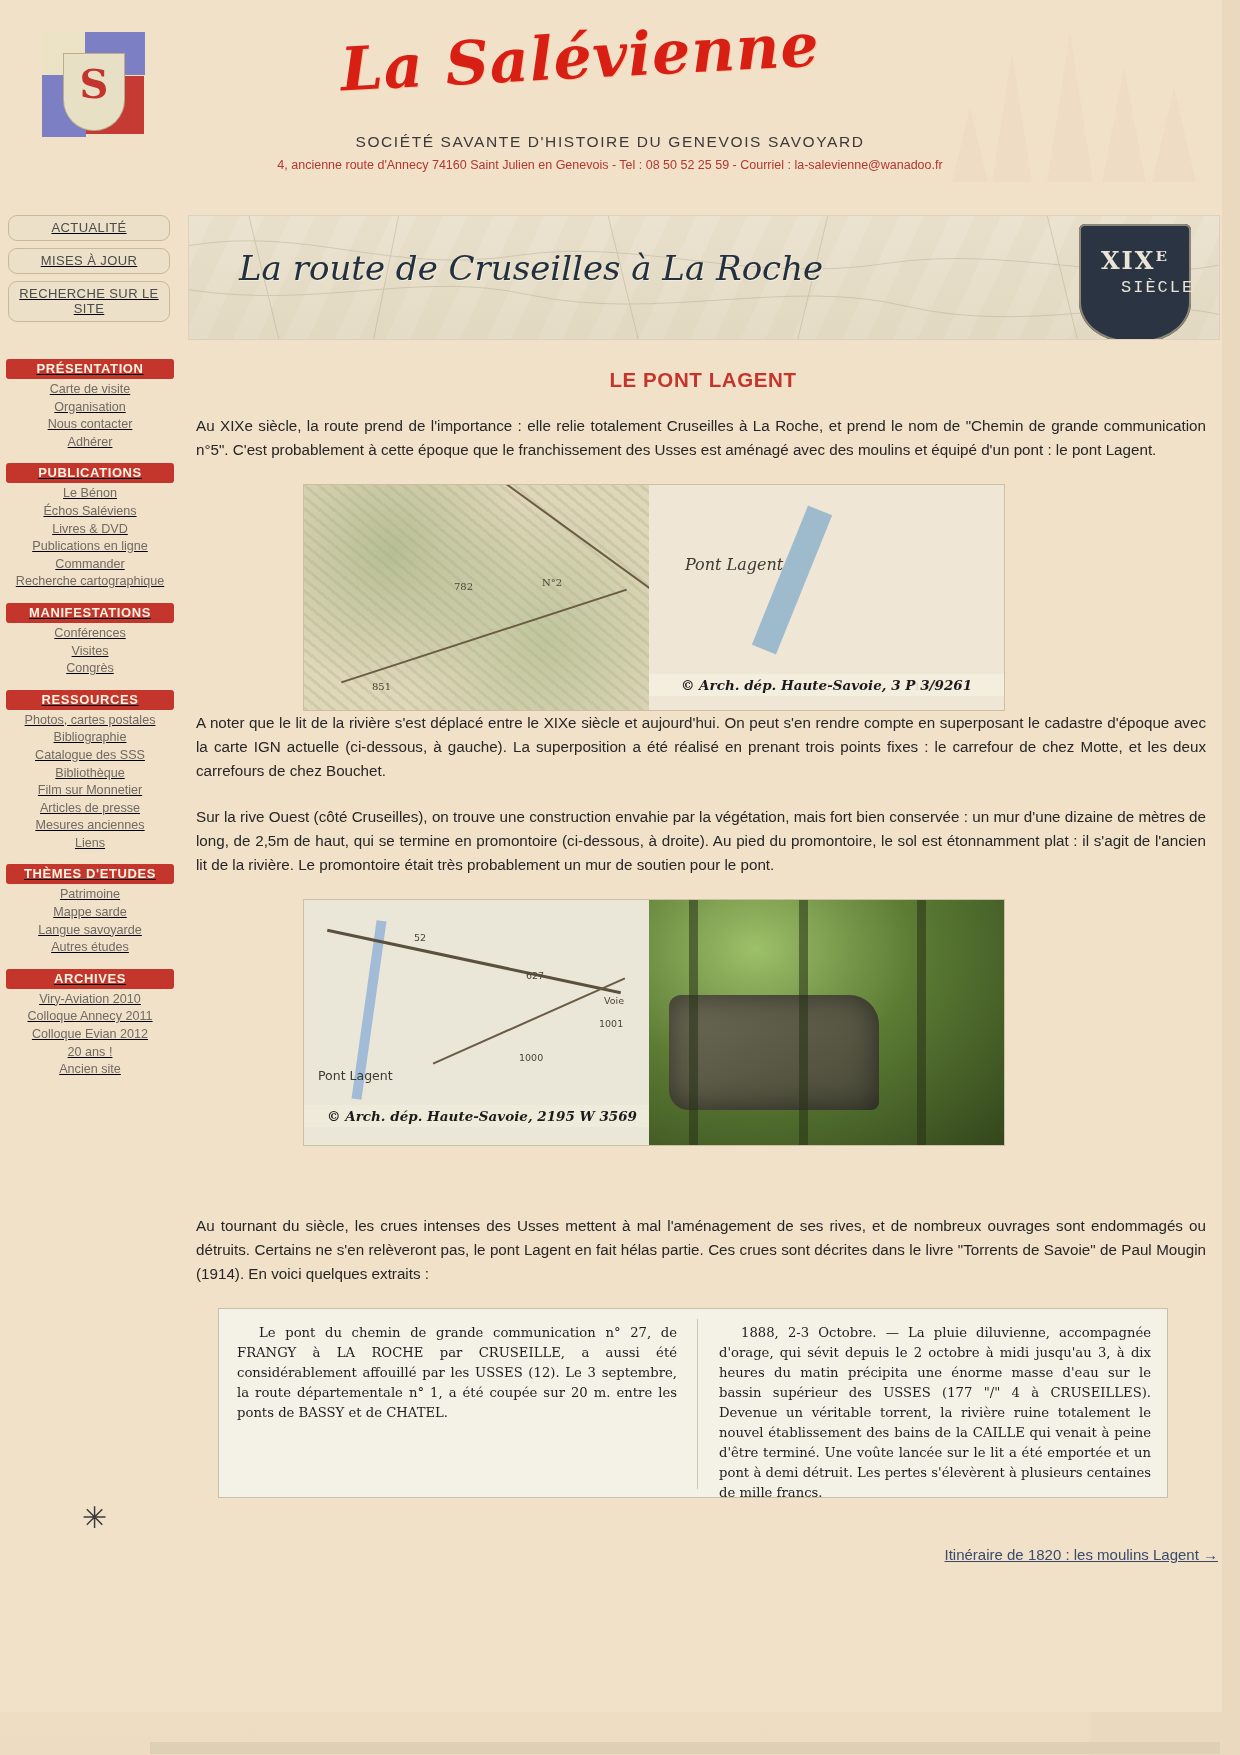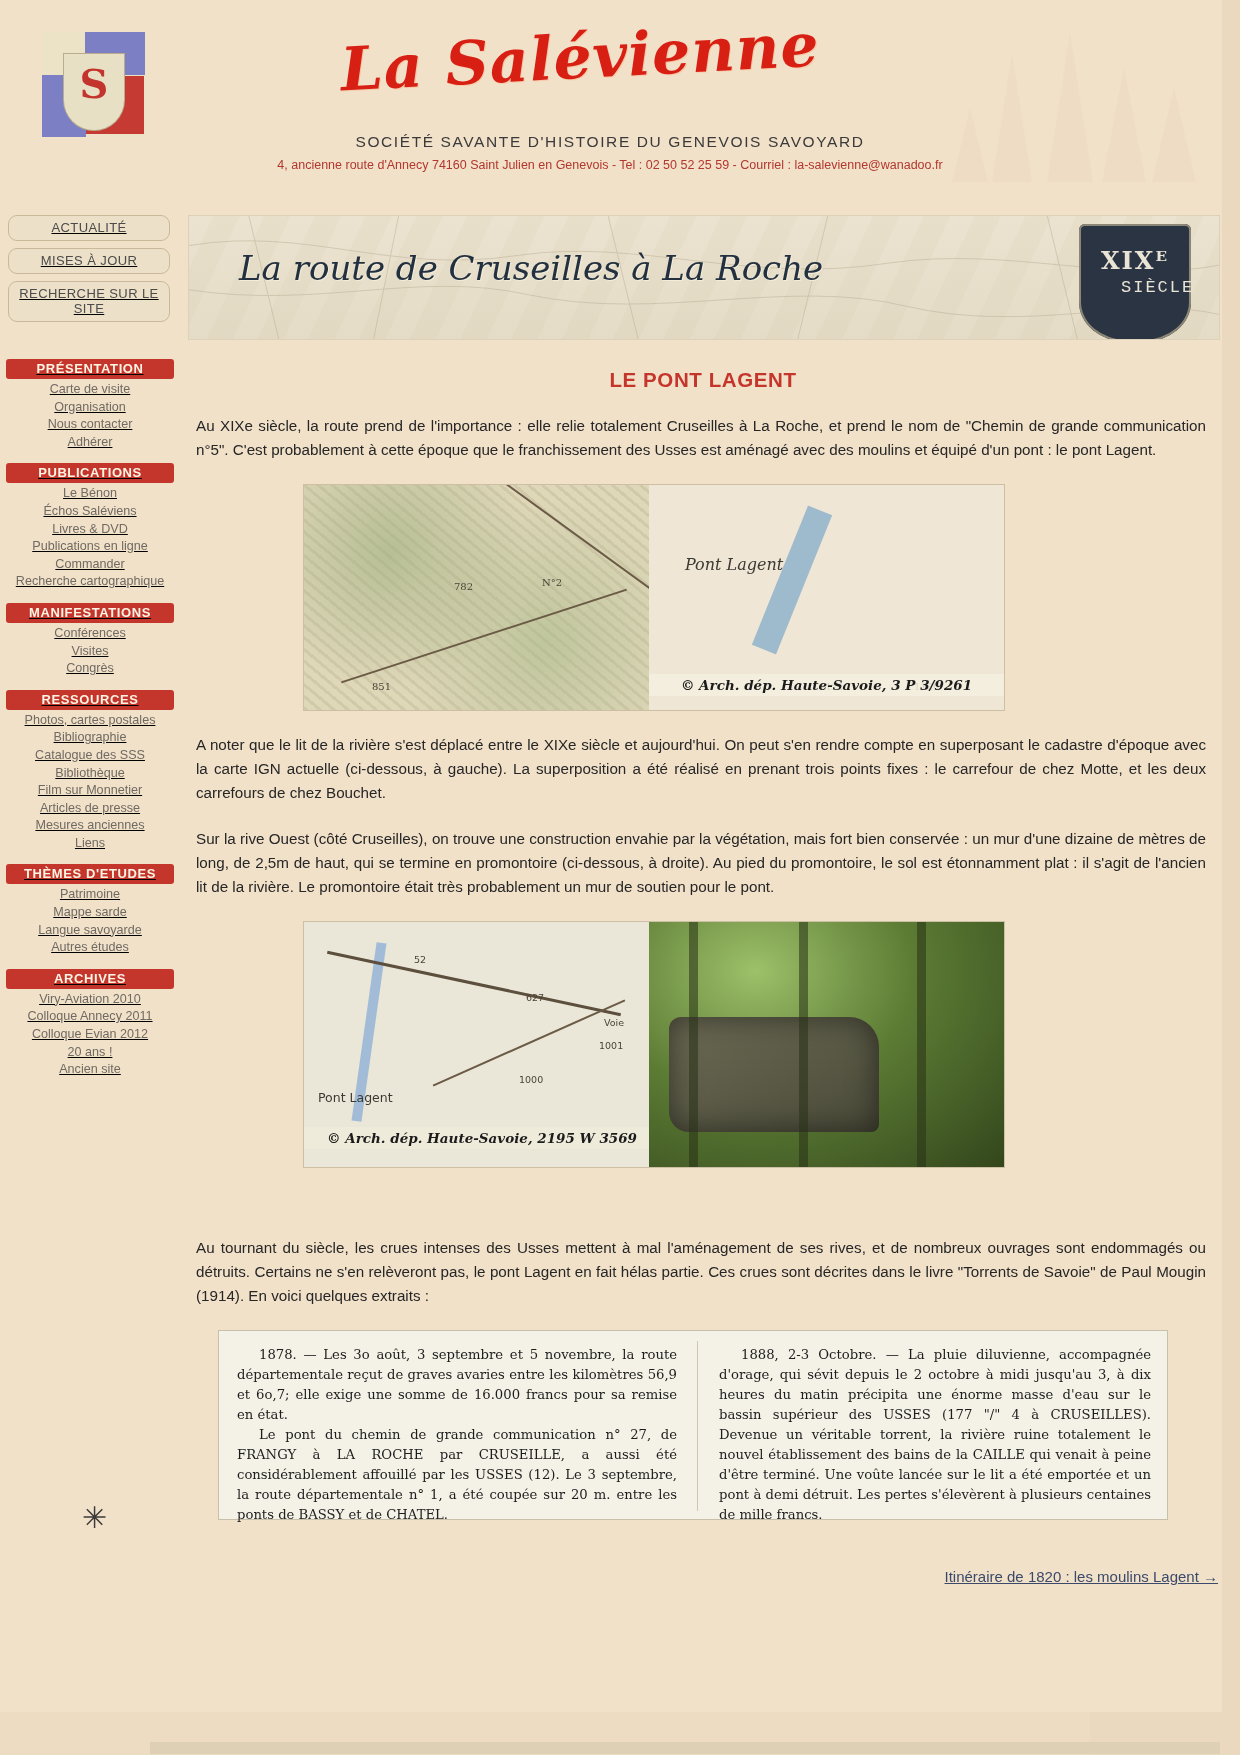--- a/index.html
+++ b/index.html
@@ -399,21 +399,21 @@
         <polygon points="40,170 60,40 80,170"></polygon>
         <polygon points="95,170 118,20 141,170"></polygon>
         <polygon points="150,170 172,55 194,170"></polygon>
         <polygon points="200,170 222,75 244,170"></polygon>
         <polygon points="0,170 18,95 36,170"></polygon>
       </g>
     </svg>
 
     <div id="brand-title">La Salévienne</div>
     <div id="brand-sub">SOCIÉTÉ SAVANTE D'HISTOIRE DU GENEVOIS SAVOYARD</div>
-    <div id="brand-contact">4, ancienne route d'Annecy 74160 Saint Julien en Genevois - Tel : 02 50 52 25 59 - Courriel : la-salevienne@wanadoo.fr</div>
+    <div id="brand-contact">4, ancienne route d'Annecy 74160 Saint Julien en Genevois - Tel : 08 50 52 25 59 - Courriel : la-salevienne@wanadoo.fr</div>
   </div>
 
   <div id="sidebar">
     <div class="topbtn">ACTUALITÉ</div>
     <div class="topbtn">MISES À JOUR</div>
     <div class="topbtn">RECHERCHE SUR LE SITE</div>
 
     <div style="height:18px"></div>
 
     <div class="sec-head">PRÉSENTATION</div>
@@ -493,21 +493,21 @@
         <div class="right">
           <div class="riverband"></div>
           <div class="ptlabel">Pont Lagent</div>
           <div class="smallnum" style="left:170px; top:196px;">1121</div>
           <div class="smallnum" style="left:265px; top:196px;">1120</div>
           <div class="caption">© Arch. dép. Haute-Savoie, 3 P 3/9261</div>
         </div>
       </div>
     </div>
 
-    <p class="para" style="margin-top:22px">A noter que le lit de la rivière s'est déplacé entre le XIXe siècle et aujourd'hui. On peut s'en rendre compte en superposant le cadastre d'époque avec la carte IGN actuelle (ci-dessous, à gauche). La superposition a été réalisé en prenant trois points fixes : le carrefour de chez Motte, et les deux carrefours de chez Bouchet.</p>
+    <p class="para" style="">A noter que le lit de la rivière s'est déplacé entre le XIXe siècle et aujourd'hui. On peut s'en rendre compte en superposant le cadastre d'époque avec la carte IGN actuelle (ci-dessous, à gauche). La superposition a été réalisé en prenant trois points fixes : le carrefour de chez Motte, et les deux carrefours de chez Bouchet.</p>
     <p class="para">Sur la rive Ouest (côté Cruseilles), on trouve une construction envahie par la végétation, mais fort bien conservée : un mur d'une dizaine de mètres de long, de 2,5m de haut, qui se termine en promontoire (ci-dessous, à droite). Au pied du promontoire, le sol est étonnamment plat : il s'agit de l'ancien lit de la rivière. Le promontoire était très probablement un mur de soutien pour le pont.</p>
 
     <div class="figrow">
       <div id="fig2">
         <div class="left">
           <div class="river"></div>
           <div class="rd"></div>
           <div class="rd2"></div>
           <div class="smallnum" style="left:110px; top:32px;">52</div>
           <div class="smallnum" style="left:222px; top:70px;">627</div>
@@ -524,21 +524,20 @@
           <div class="trunk" style="left:268px;"></div>
         </div>
       </div>
     </div>
 
     <p class="para" style="margin-top:68px">Au tournant du siècle, les crues intenses des Usses mettent à mal l'aménagement de ses rives, et de nombreux ouvrages sont endommagés ou détruits. Certains ne s'en relèveront pas, le pont Lagent en fait hélas partie. Ces crues sont décrites dans le livre "Torrents de Savoie" de Paul Mougin (1914). En voici quelques extraits :</p>
 
     <div id="scan">
       <div class="divider"></div>
       <div class="col colA">
-        <span class="indent">1878. — Les 3o août, 3 septembre et 5 novembre, la route départementale reçut de graves avaries entre les kilomètres 56,9 et 6o,7; elle exige une somme de 16.000 francs pour sa remise en état.</span>
         <span class="indent">Le pont du chemin de grande communication n° 27, de FRANGY à LA ROCHE par CRUSEILLE, a aussi été considérablement affouillé par les USSES (12). Le 3 septembre, la route départementale n° 1, a été coupée sur 20 m. entre les ponts de BASSY et de CHATEL.</span>
       </div>
       <div class="col colB">
         <span class="indent">1888, 2-3 Octobre. —  La pluie diluvienne, accompagnée d'orage, qui sévit depuis le 2 octobre à midi jusqu'au 3, à dix heures du matin précipita une énorme masse d'eau sur le bassin supérieur des USSES (177 "/" 4 à CRUSEILLES). Devenue un véritable torrent, la rivière ruine totalement le nouvel établissement des bains de la CAILLE qui venait à peine d'être terminé. Une voûte lancée sur le lit a été emportée et un pont à demi détruit. Les pertes s'élevèrent à plusieurs centaines de mille francs.</span>
       </div>
     </div>
 
     <div id="next-link-wrap">
       <a id="next-link">Itinéraire de 1820 : les moulins Lagent  →</a>
     </div>

